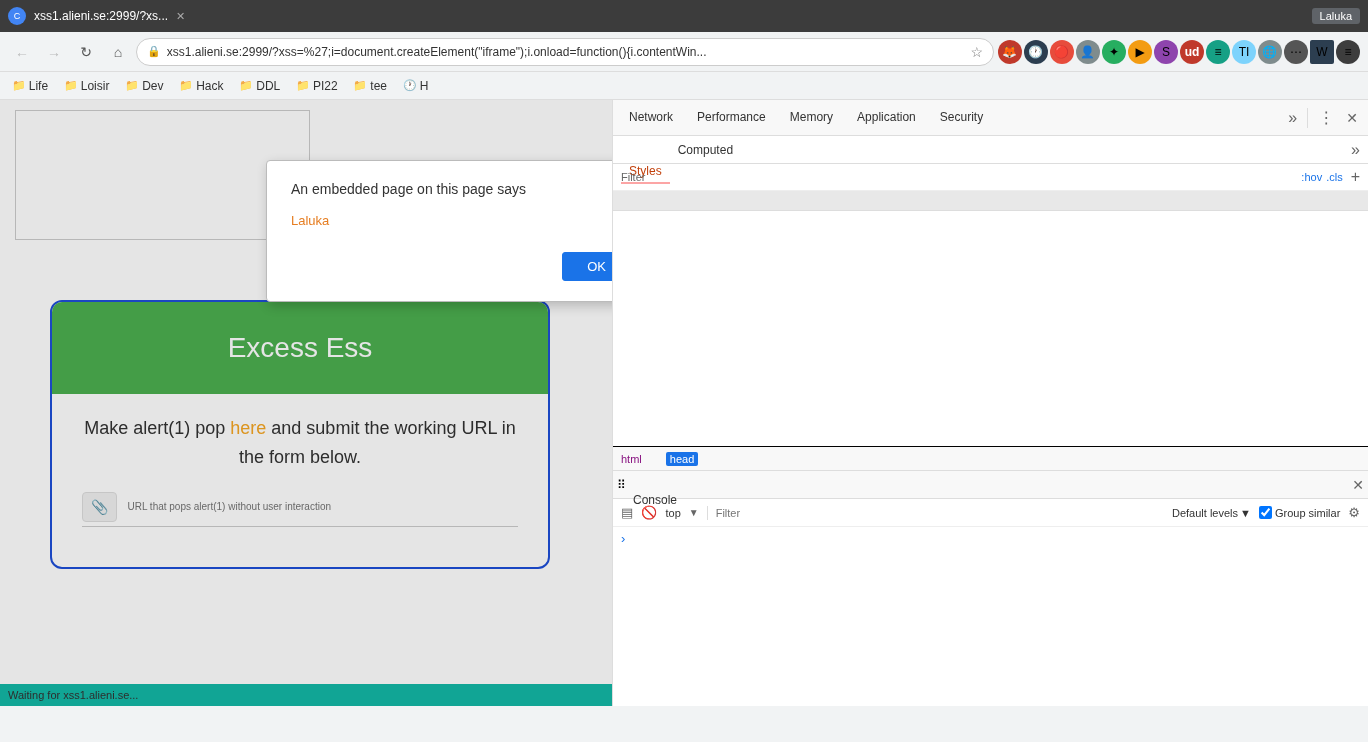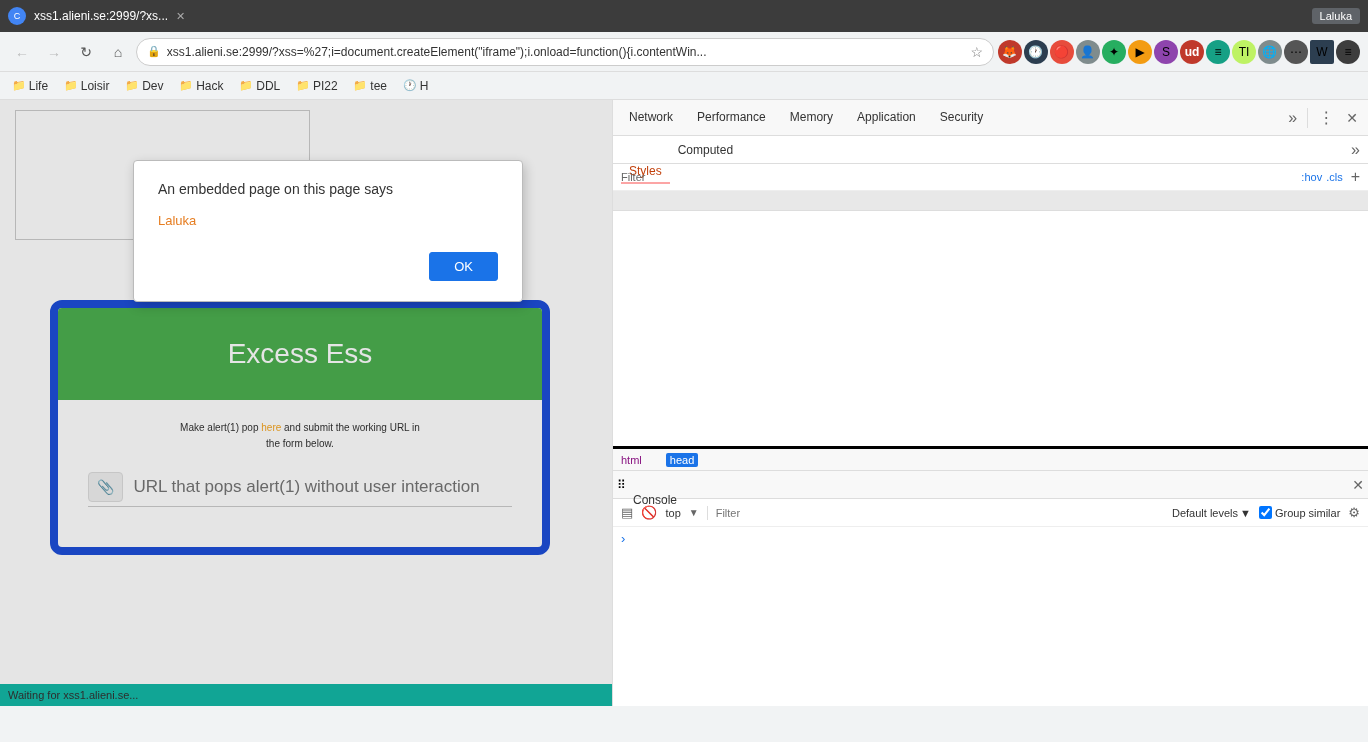--- a/index.html
+++ b/index.html
@@ -119,38 +119,38 @@
       background: white;
     }
 
     
     .excess-ess-card {
       position: absolute;
       top: 200px;
       left: 50px;
       width: 500px;
       background: white;
-      border: 8px solid #1d4ed8;
+      border: 2px solid #1d4ed8;
       border-radius: 12px;
       overflow: hidden;
     }
     .excess-ess-header {
       background: #4caf50;
       padding: 30px 20px;
       text-align: center;
       color: white;
       font-size: 28px;
       font-weight: 400;
     }
     .excess-ess-body {
       padding: 20px 30px;
     }
     .excess-ess-text {
       text-align: center;
-      font-size: 10px;
+      font-size: 18px;
       margin-bottom: 20px;
       line-height: 1.6;
     }
     .excess-ess-text .black { color: #333; }
     .excess-ess-text .yellow { color: #f5a623; }
     .url-input-row {
       display: flex;
       align-items: center;
       border-bottom: 1px solid #ccc;
       margin-bottom: 20px;
@@ -162,21 +162,21 @@
       padding: 6px 8px;
       border-radius: 4px;
       margin-right: 10px;
       font-size: 14px;
       color: #666;
     }
     .url-input {
       border: none;
       outline: none;
       flex: 1;
-      font-size: 17px;
+      font-size: 10px;
       color: #1d4ed8;
     }
     .submit-btn {
       background: #4caf50;
       color: white;
       border: none;
       padding: 12px 60px;
       font-size: 14px;
       letter-spacing: 1px;
       cursor: pointer;
@@ -283,21 +283,21 @@
       font-size: 16px;
       color: #666;
       cursor: pointer;
     }
     .devtools-empty { flex: 1; background: white; }
 
     
     .dom-breadcrumb {
       height: 24px;
       background: #f8f8f8;
-      border-top: 3px solid #000000;
+      border-top: 1px solid #000000;
       display: flex;
       align-items: center;
       padding: 0 8px;
       font-size: 11px;
       color: #555;
       gap: 12px;
     }
     .dom-breadcrumb .tag {
       color: #881280;
       cursor: pointer;
@@ -389,21 +389,21 @@
     
     .dialog-overlay {
       position: absolute;
       top: 0;
       left: 0;
       width: 656px;
       height: 100%;
       background: rgba(0,0,0,0.1);
       display: flex;
       align-items: flex-start;
-      justify-content: center;
+      justify-content: flex-end;
       padding-top: 60px;
       z-index: 100;
     }
     .dialog-box {
       background: white;
       border: 1px solid #bbb;
       border-radius: 4px;
       box-shadow: 2px 4px 12px rgba(0,0,0,0.2);
       width: 390px;
       padding: 20px 24px;
@@ -468,21 +468,21 @@
   <div class="extensions-area">
     <div class="ext-icon" style="background:#c0392b;">🦊</div>
     <div class="ext-icon" style="background:#2c3e50;">🕐</div>
     <div class="ext-icon" style="background:#e74c3c;">🔴</div>
     <div class="ext-icon" style="background:#7f8c8d;">👤</div>
     <div class="ext-icon" style="background:#27ae60;">✦</div>
     <div class="ext-icon" style="background:#f39c12;">▶</div>
     <div class="ext-icon" style="background:#8e44ad;">S</div>
     <div class="ext-icon" style="background:#c0392b;color:white;font-weight:bold;">ud</div>
     <div class="ext-icon" style="background:#16a085;">≡</div>
-    <div class="ext-icon" style="background:#bef264;">TI</div>
+    <div class="ext-icon" style="background:#7dd3fc;">TI</div>
     <div class="ext-icon" style="background:#7f8c8d;">🌐</div>
     <div class="ext-icon" style="background:#555;">⋯</div>
     <div class="ext-icon" style="background:#2c3e50;border-radius:2px;">W</div>
     <div class="ext-icon" style="background:#3d3d3d;">≡</div>
   </div>
 </div>
 
 <div class="bookmarks-bar">
   <div class="bookmark-item">
     <span class="bookmark-folder">📁</span>

